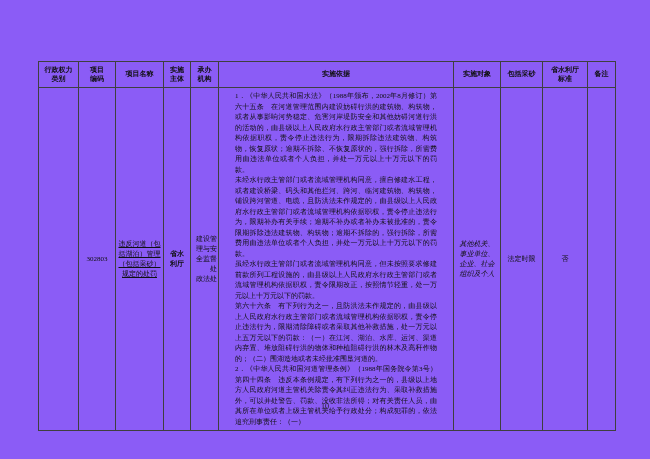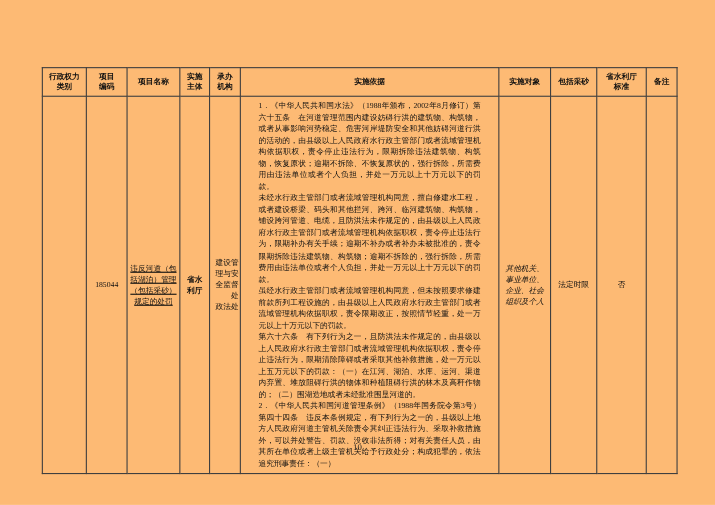--- a/index.html
+++ b/index.html
@@ -9,21 +9,21 @@
     height: 459px;
     background: #ffffff;
     font-family: "Liberation Serif", "DejaVu Serif", serif;
     color: #101010;
     overflow: hidden;
   }
   .page {
     position: relative;
     width: 650px;
     height: 459px;
-    background: #fdba74;
+    background: #8b5cf6;
   }
   table.doc-table {
     position: absolute;
     left: 38px;
     top: 61px;
     width: 577px;
     border-collapse: collapse;
     table-layout: fixed;
   }
   .doc-table th, .doc-table td {
@@ -103,21 +103,21 @@
         <th>实施对象</th>
         <th>包括采砂</th>
         <th>省水利厅
 标准</th>
         <th>备注</th>
       </tr>
     </thead>
     <tbody>
       <tr style="height:300px">
         <td class="cell-category"></td>
-        <td class="cell-code">185044</td>
+        <td class="cell-code">302803</td>
         <td class="cell-name">违反河道（包括湖泊）管理（包括采砂）规定的处罚</td>
         <td class="cell-subject">省水利厅</td>
         <td class="cell-agency">建设管理与安全监督处
 政法处</td>
         <td class="cell-basis">1．《中华人民共和国水法》（1988年颁布，2002年8月修订）第六十五条　在河道管理范围内建设妨碍行洪的建筑物、构筑物，或者从事影响河势稳定、危害河岸堤防安全和其他妨碍河道行洪的活动的，由县级以上人民政府水行政主管部门或者流域管理机构依据职权，责令停止违法行为，限期拆除违法建筑物、构筑物，恢复原状；逾期不拆除、不恢复原状的，强行拆除，所需费用由违法单位或者个人负担，并处一万元以上十万元以下的罚款。
 未经水行政主管部门或者流域管理机构同意，擅自修建水工程，或者建设桥梁、码头和其他拦河、跨河、临河建筑物、构筑物，铺设跨河管道、电缆，且防洪法未作规定的，由县级以上人民政府水行政主管部门或者流域管理机构依据职权，责令停止违法行为，限期补办有关手续；逾期不补办或者补办未被批准的，责令限期拆除违法建筑物、构筑物；逾期不拆除的，强行拆除，所需费用由违法单位或者个人负担，并处一万元以上十万元以下的罚款。
 虽经水行政主管部门或者流域管理机构同意，但未按照要求修建前款所列工程设施的，由县级以上人民政府水行政主管部门或者流域管理机构依据职权，责令限期改正，按照情节轻重，处一万元以上十万元以下的罚款。
 第六十六条　有下列行为之一，且防洪法未作规定的，由县级以上人民政府水行政主管部门或者流域管理机构依据职权，责令停止违法行为，限期清除障碍或者采取其他补救措施，处一万元以上五万元以下的罚款：（一）在江河、湖泊、水库、运河、渠道内弃置、堆放阻碍行洪的物体和种植阻碍行洪的林木及高秆作物的；（二）围湖造地或者未经批准围垦河道的。
 2．《中华人民共和国河道管理条例》（1988年国务院令第3号）第四十四条　违反本条例规定，有下列行为之一的，县级以上地方人民政府河道主管机关除责令其纠正违法行为、采取补救措施外，可以并处警告、罚款、没收非法所得；对有关责任人员，由其所在单位或者上级主管机关给予行政处分；构成犯罪的，依法追究刑事责任：（一）</td>
         <td class="cell-target">其他机关、事业单位、企业、社会组织及个人</td>

